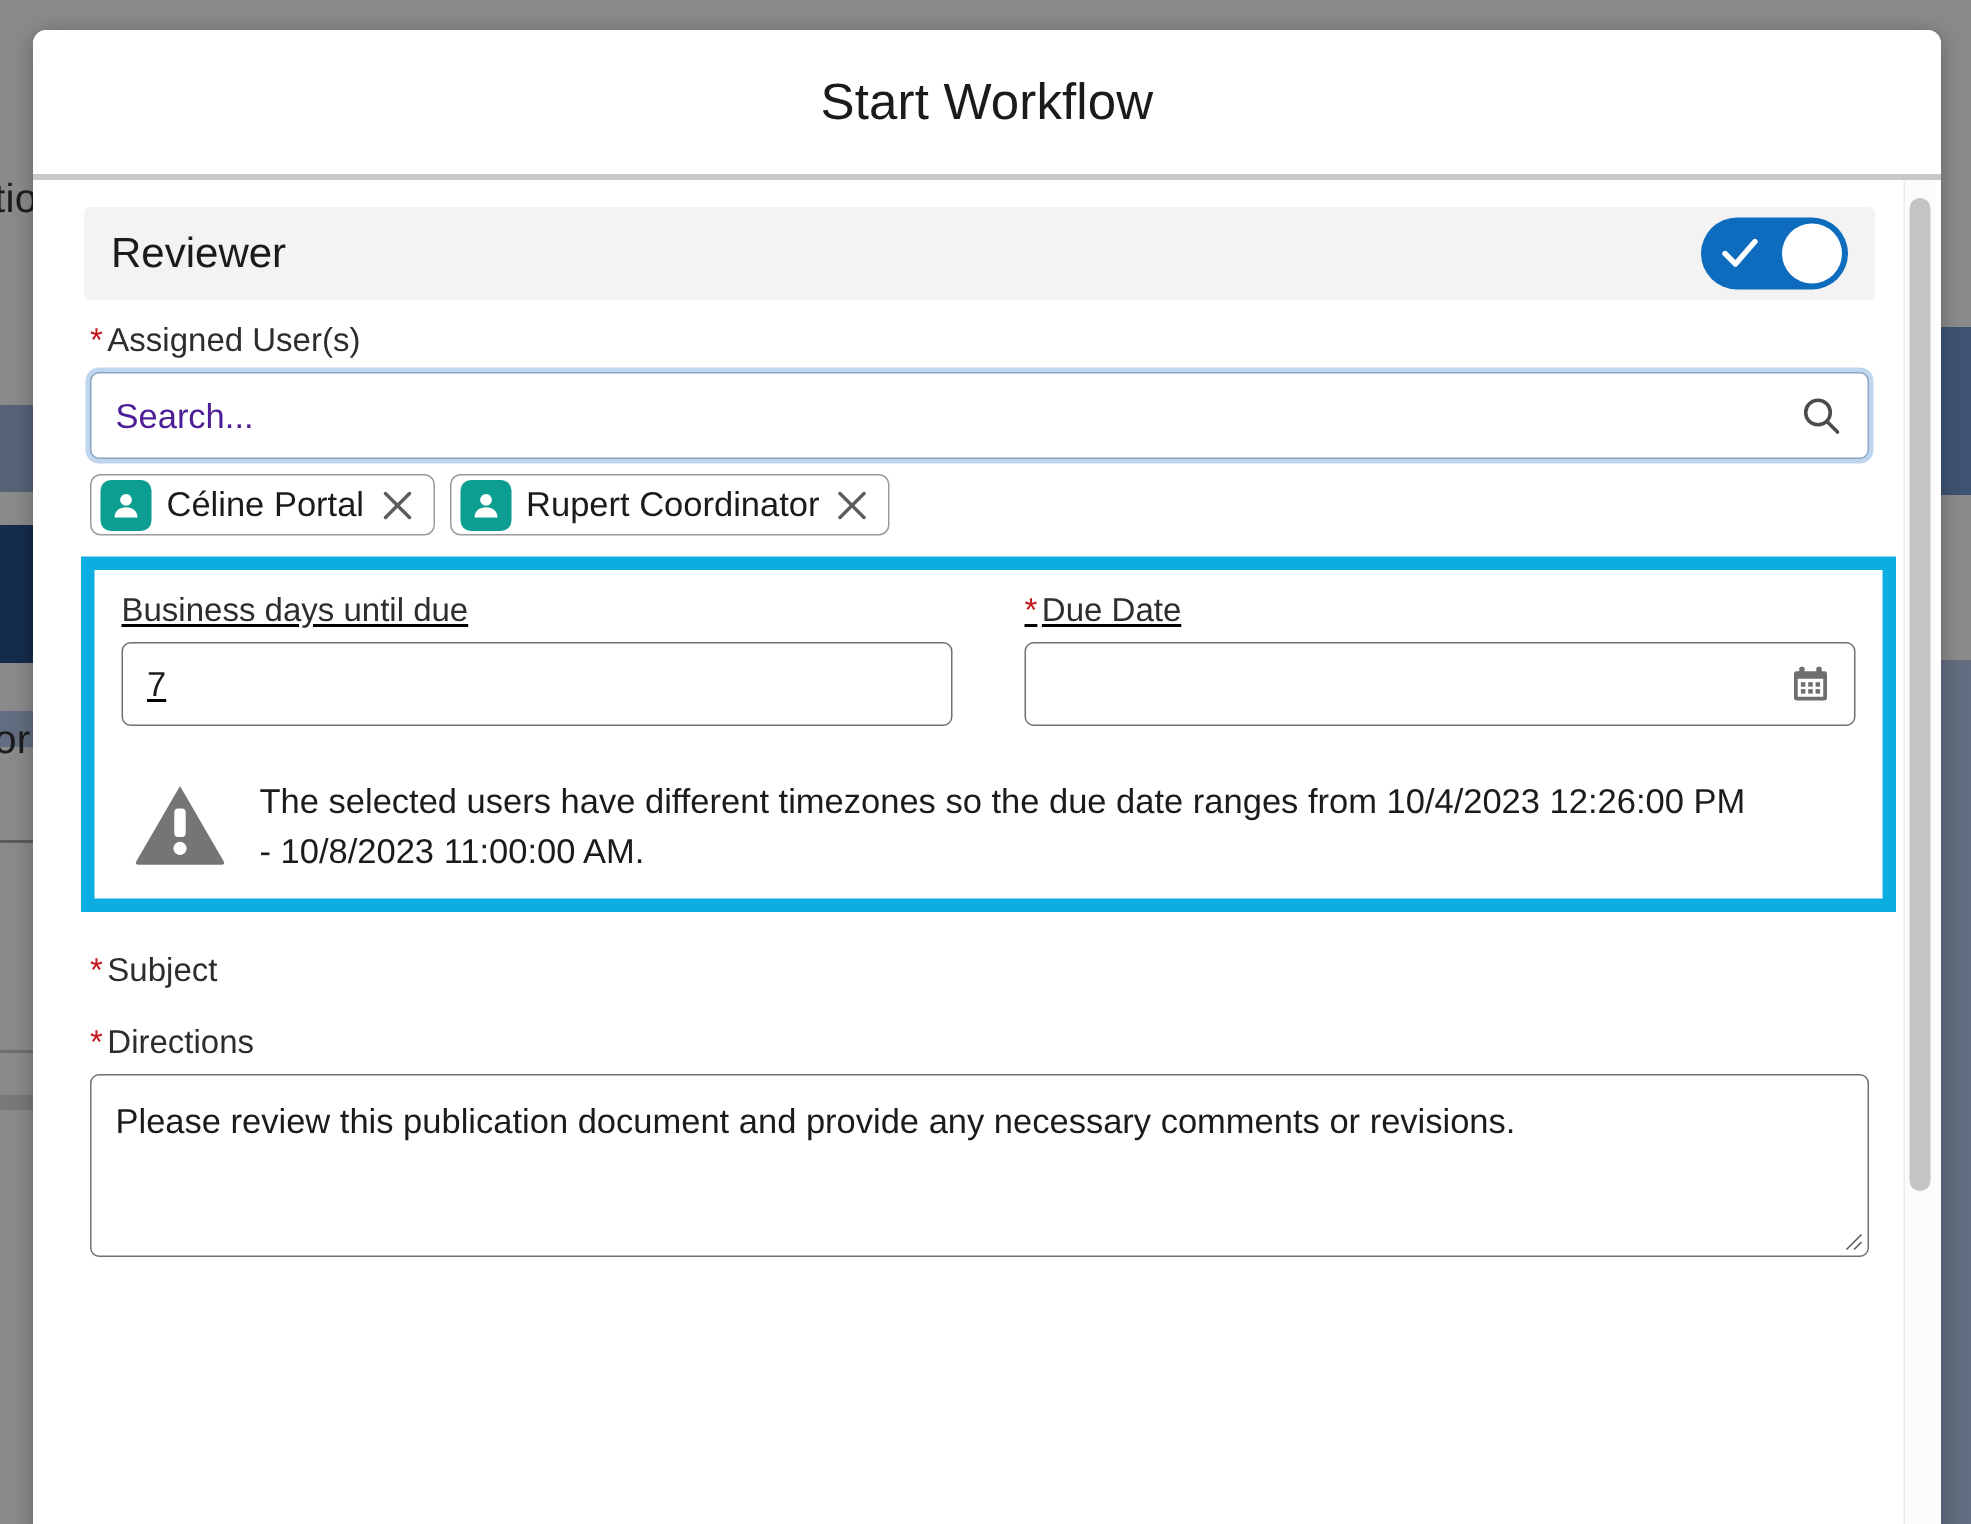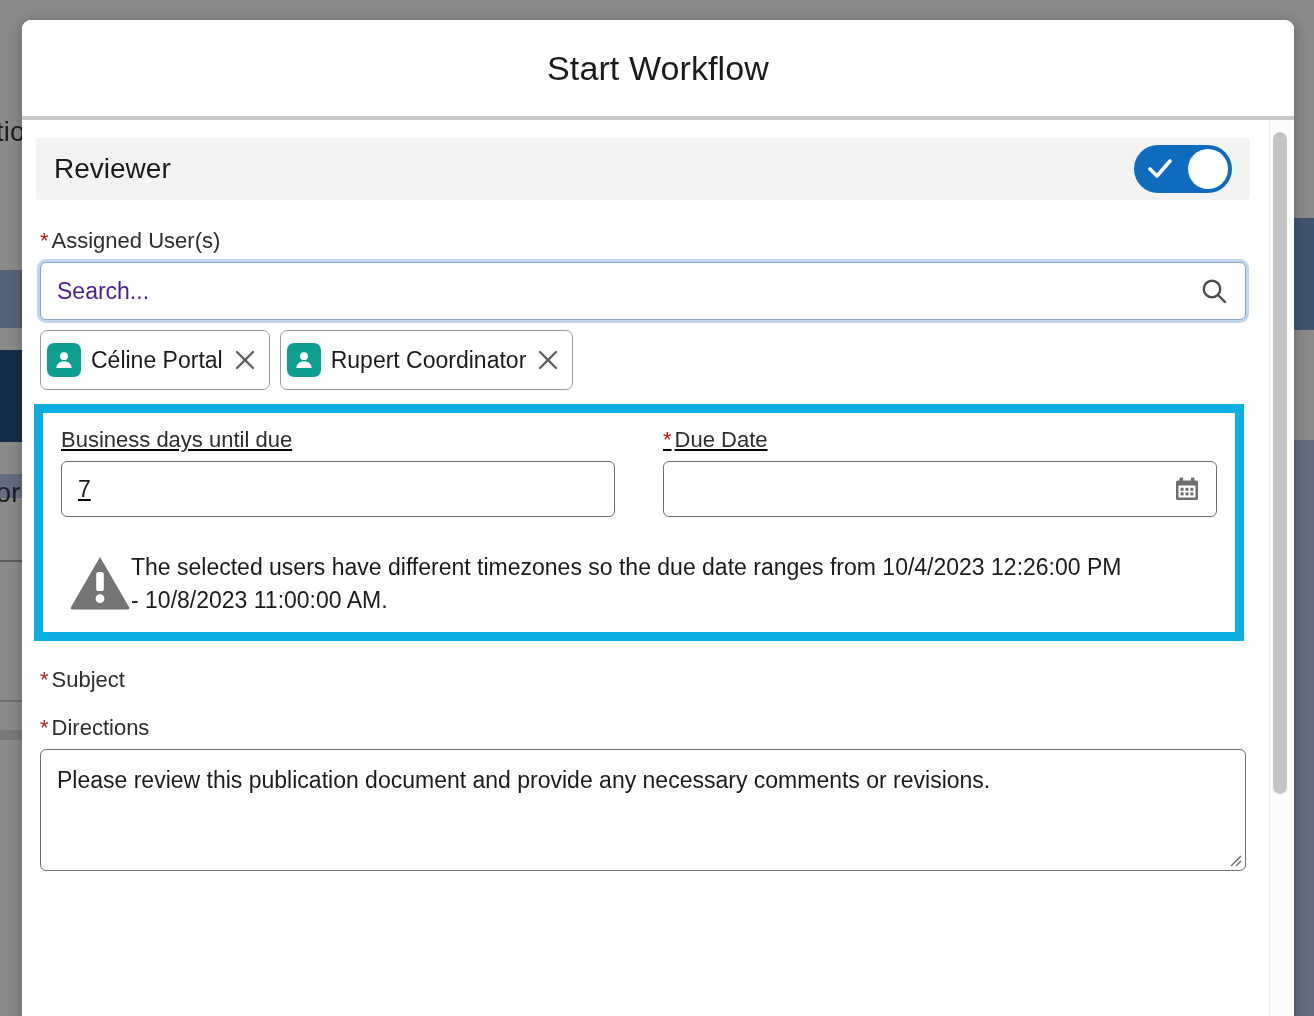--- a/index.html
+++ b/index.html
@@ -70,21 +70,21 @@
   }
 
   
   #modal-body {
     position: relative;
     height: 898px;
     background: #fff;
     padding: 0;
   }
   #body-inner {
-    padding: 18px 44px 0 14px;
+    padding: 18px 44px 0 34px;
   }
 
   
   .section-bar {
     height: 62px;
     background: #f3f3f3;
     border-radius: 4px;
     display: flex;
     align-items: center;
     justify-content: space-between;
@@ -140,38 +140,38 @@
     box-sizing: border-box;
   }
   .input-box.focused {
     border: 1.6px solid #8aa6c4;
     box-shadow: 0 0 0 3px rgba(140,180,225,.55);
   }
   .input-box .ph { color: #4c1d95; }
   .input-box .grow { flex: 1; }
 
   
-  #assigned-row { margin-top: 28px; }
+  #assigned-row { margin-top: 14px; }
   #search-field { height: 58px; }
 
   
   .chips {
     display: flex;
     gap: 10px;
     margin-top: 10px;
     margin-bottom: 4px;
   }
   .chip {
     display: flex;
     align-items: center;
     gap: 10px;
     border: 1.5px solid #9a9a9a;
     border-radius: 7px;
     background: #fff;
-    height: 60px;
+    height: 41px;
     padding: 0 12px 0 6px;
     box-sizing: border-box;
   }
   .chip .av {
     width: 34px; height: 34px;
     border-radius: 7px;
     background: #0d9e92;
     display: flex; align-items: center; justify-content: center;
     flex: none;
   }
@@ -204,20 +204,21 @@
     position: absolute;
     right: 16px; top: 50%;
     transform: translateY(-50%);
     width: 26px; height: 26px;
     cursor: pointer;
   }
 
   .warn-row {
     display: flex;
     align-items: flex-start;
+    gap: 22px;
     margin-top: 34px;
     padding-left: 8px;
   }
   .warn-icon { flex: none; width: 62px; height: 56px; margin-top: 4px; }
   .warn-text {
     font-size: 23px;
     color: #1b1b1b;
     line-height: 1.42;
     max-width: 1000px;
   }

